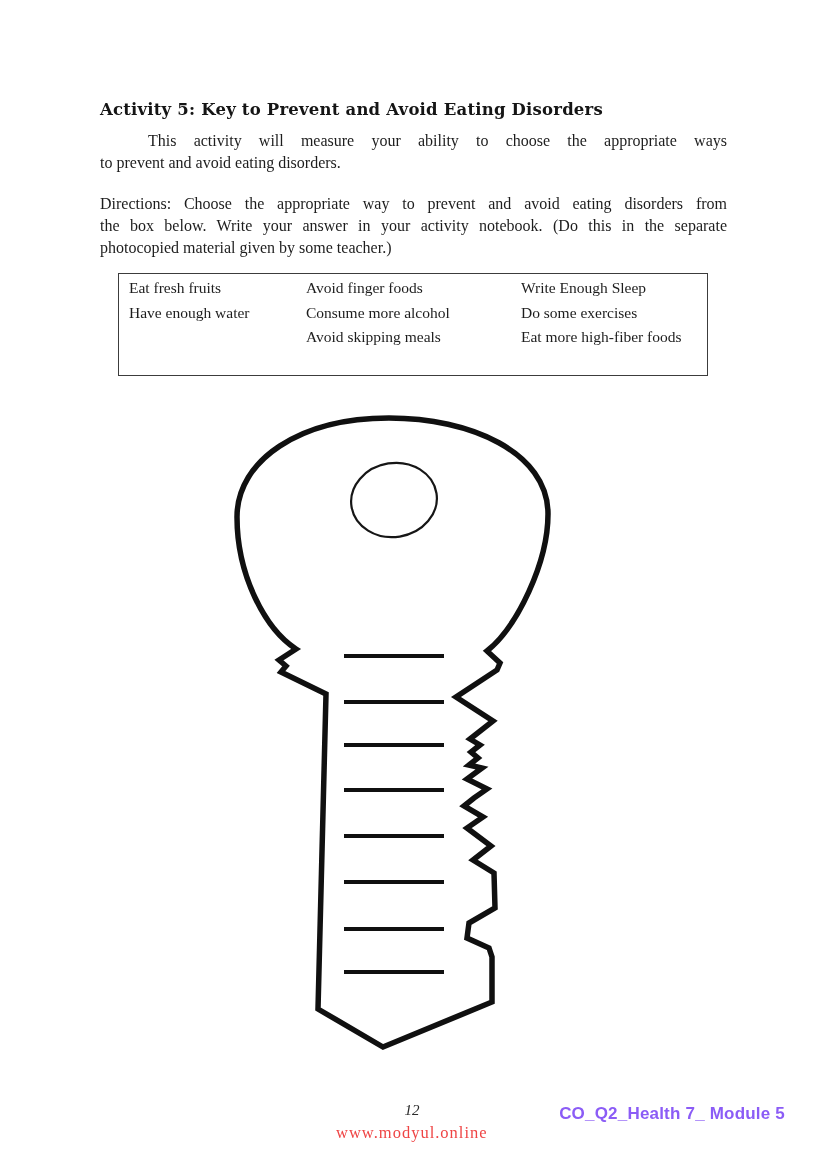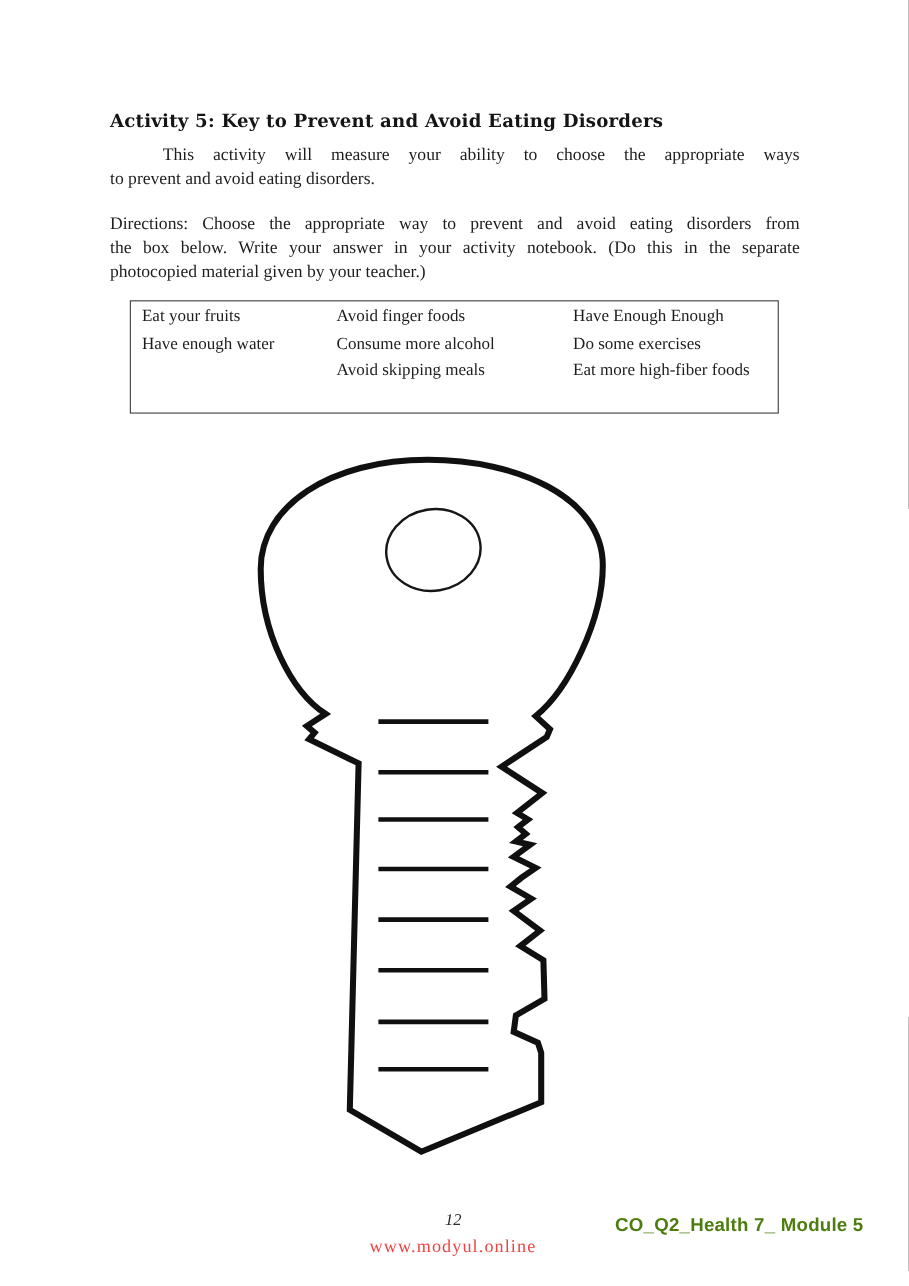--- a/index.html
+++ b/index.html
@@ -39,46 +39,46 @@
     position:absolute;left:380px;top:1102px;width:64px;
     text-align:center;font-size:15px;color:#2a2a2a;font-style:italic;
   }
   .watermark{
     position:absolute;left:336px;top:1123px;width:240px;
     font-size:16.5px;color:#ef4444;letter-spacing:1px;
   }
   .module-label{
     position:absolute;right:41px;top:1104px;
     font-family:"Liberation Sans", sans-serif;
-    font-size:17px;font-weight:bold;color:#4d7c0f;
+    font-size:17px;font-weight:bold;color:#8b5cf6;
     letter-spacing:.2px;white-space:nowrap;
   }
 </style>
 </head>
 <body>
 
 <div class="page">
 
   <div class="title">Activity 5: Key to Prevent and Avoid Eating Disorders</div>
 
   <div class="para intro">
     <div class="line first-indent">This activity will measure your ability to choose the appropriate ways</div>
     <div class="line last">to prevent and avoid eating disorders.</div>
   </div>
 
   <div class="para directions">
     <div class="line">Directions: Choose the appropriate way to prevent and avoid eating disorders from</div>
     <div class="line">the box below. Write your answer in your activity notebook. (Do this in the separate</div>
-    <div class="line last">photocopied material given by your teacher.)</div>
+    <div class="line last">photocopied material given by some teacher.)</div>
   </div>
 
   <div class="word-bank">
-    <div class="cell">Eat your fruits</div>
+    <div class="cell">Eat fresh fruits</div>
     <div class="cell">Avoid finger foods</div>
-    <div class="cell">Have Enough Enough</div>
+    <div class="cell">Write Enough Sleep</div>
     <div class="cell">Have enough water</div>
     <div class="cell">Consume more alcohol</div>
     <div class="cell">Do some exercises</div>
     <div class="cell"></div>
     <div class="cell">Avoid skipping meals</div>
     <div class="cell">Eat more high-fiber foods</div>
   </div>
 
   <svg class="key-svg" viewBox="0 0 826 1169" xmlns="http://www.w3.org/2000/svg">
 

